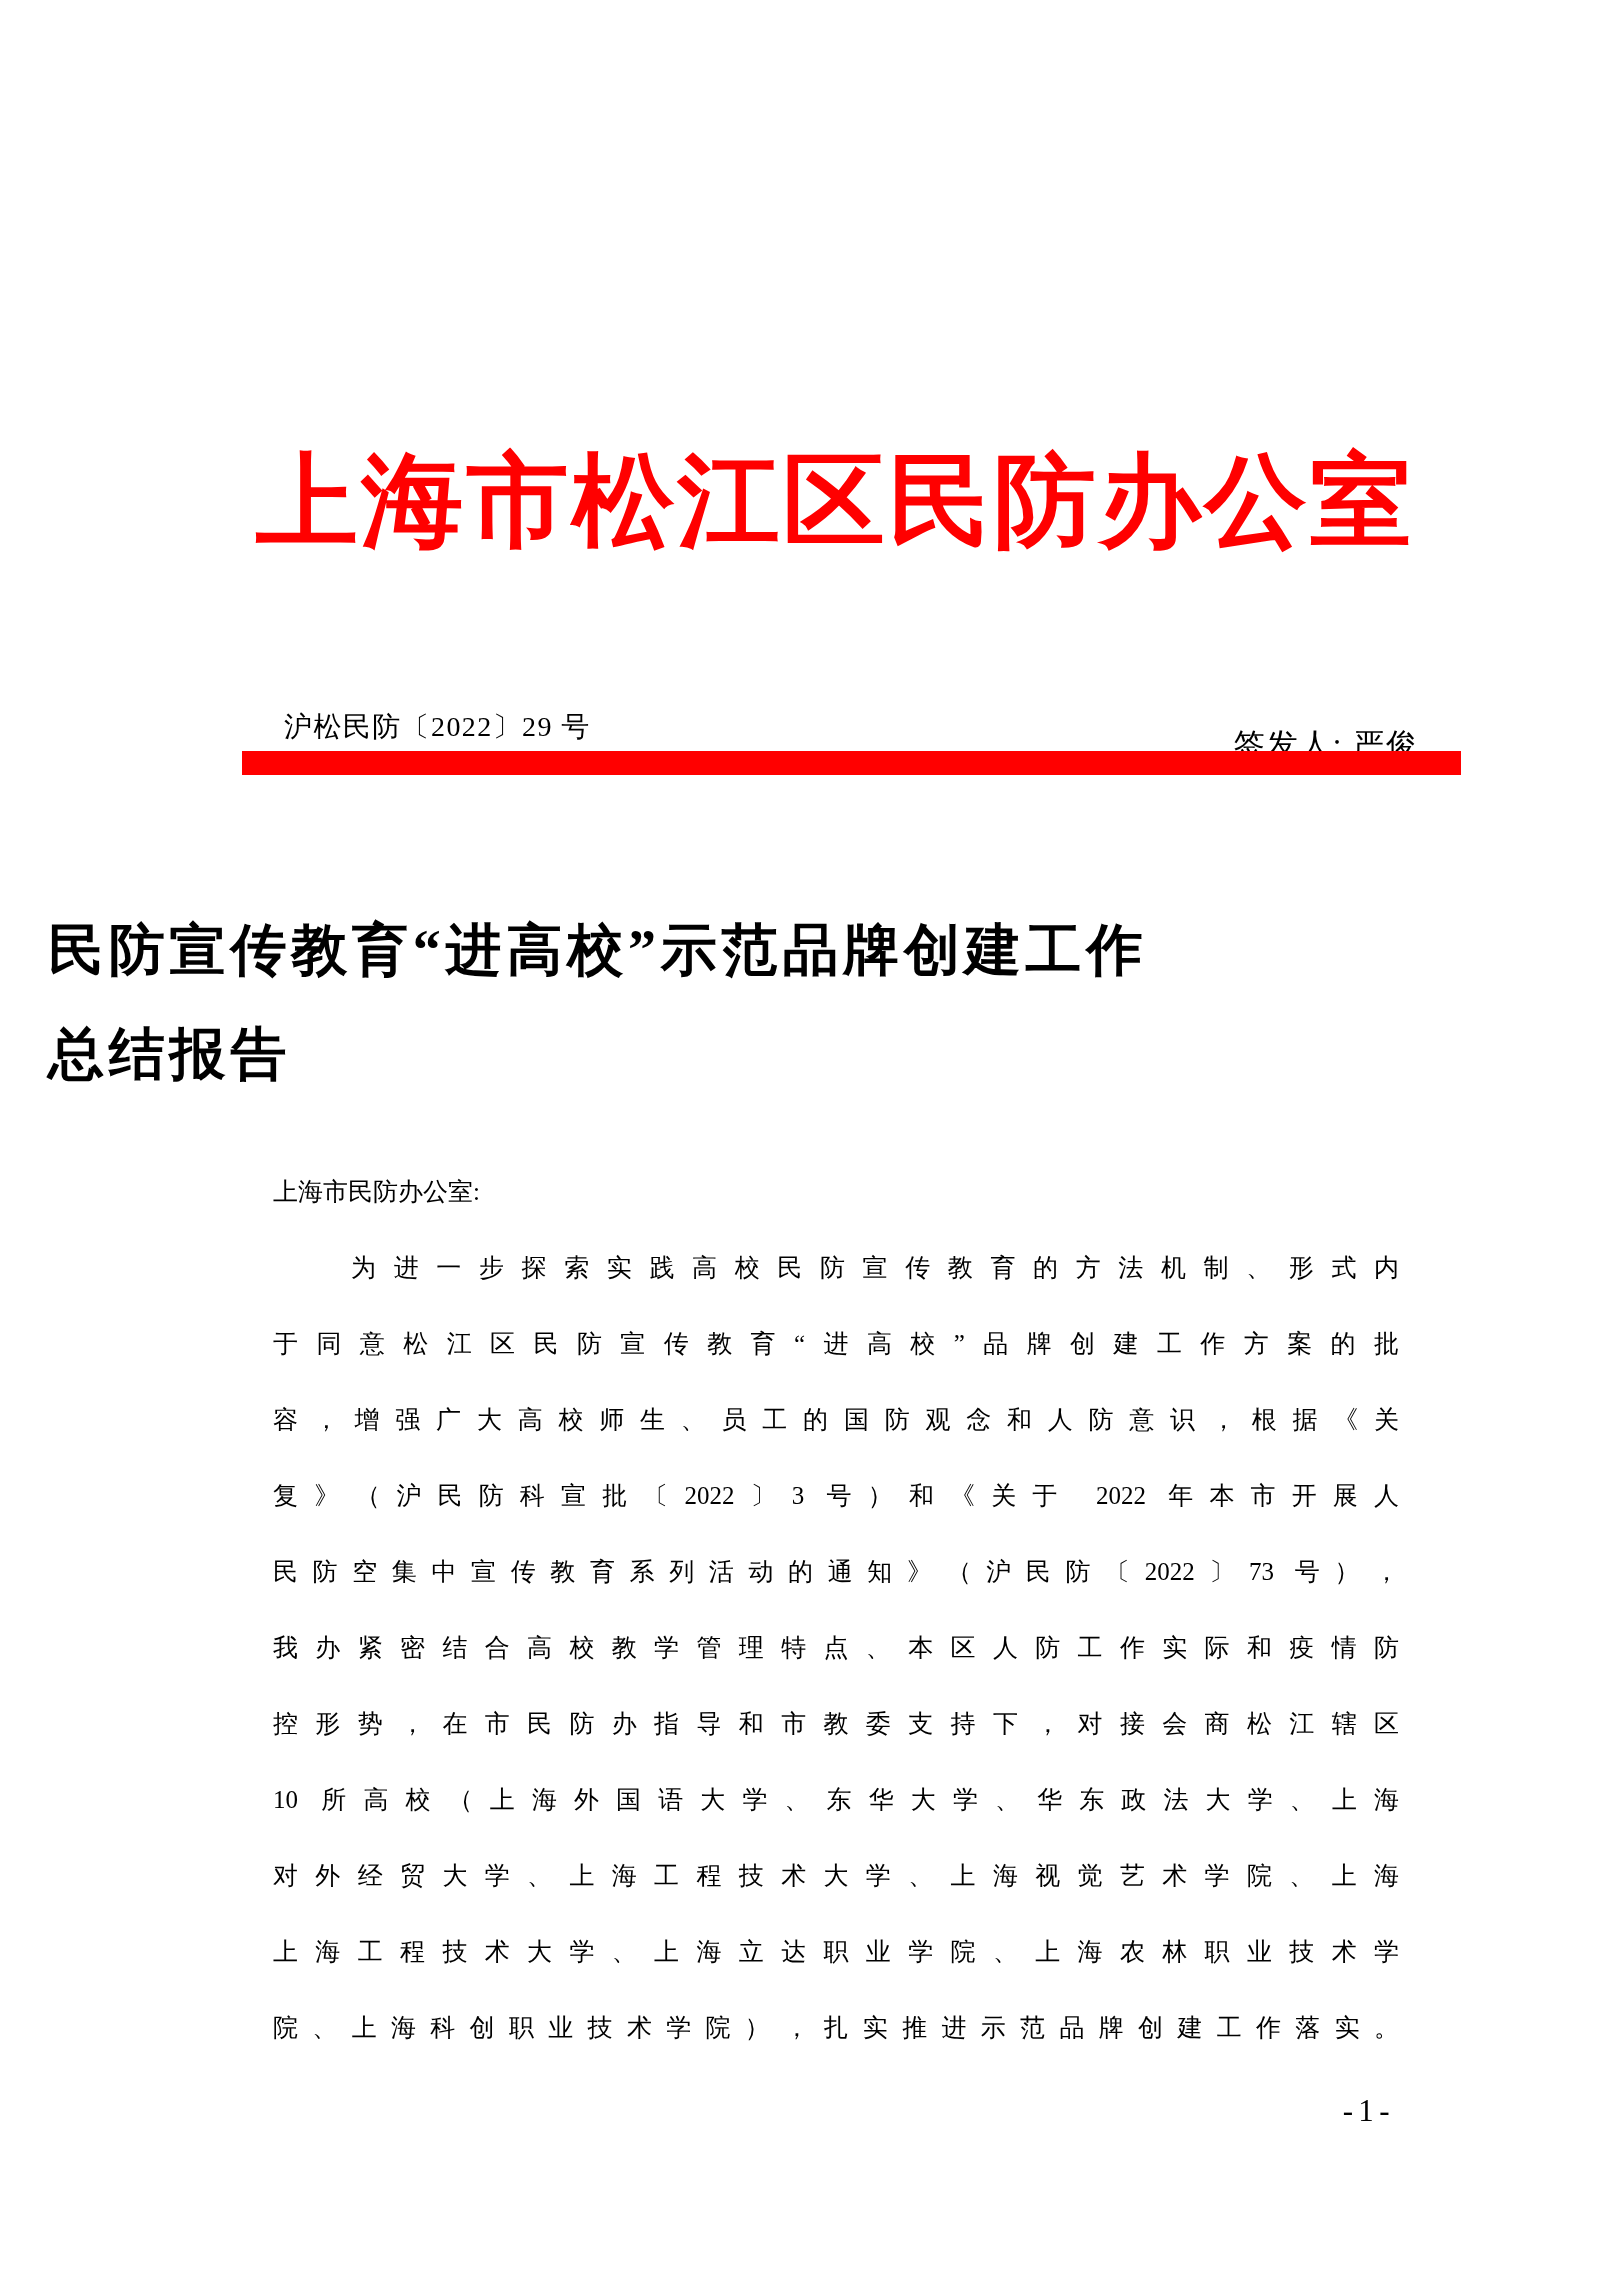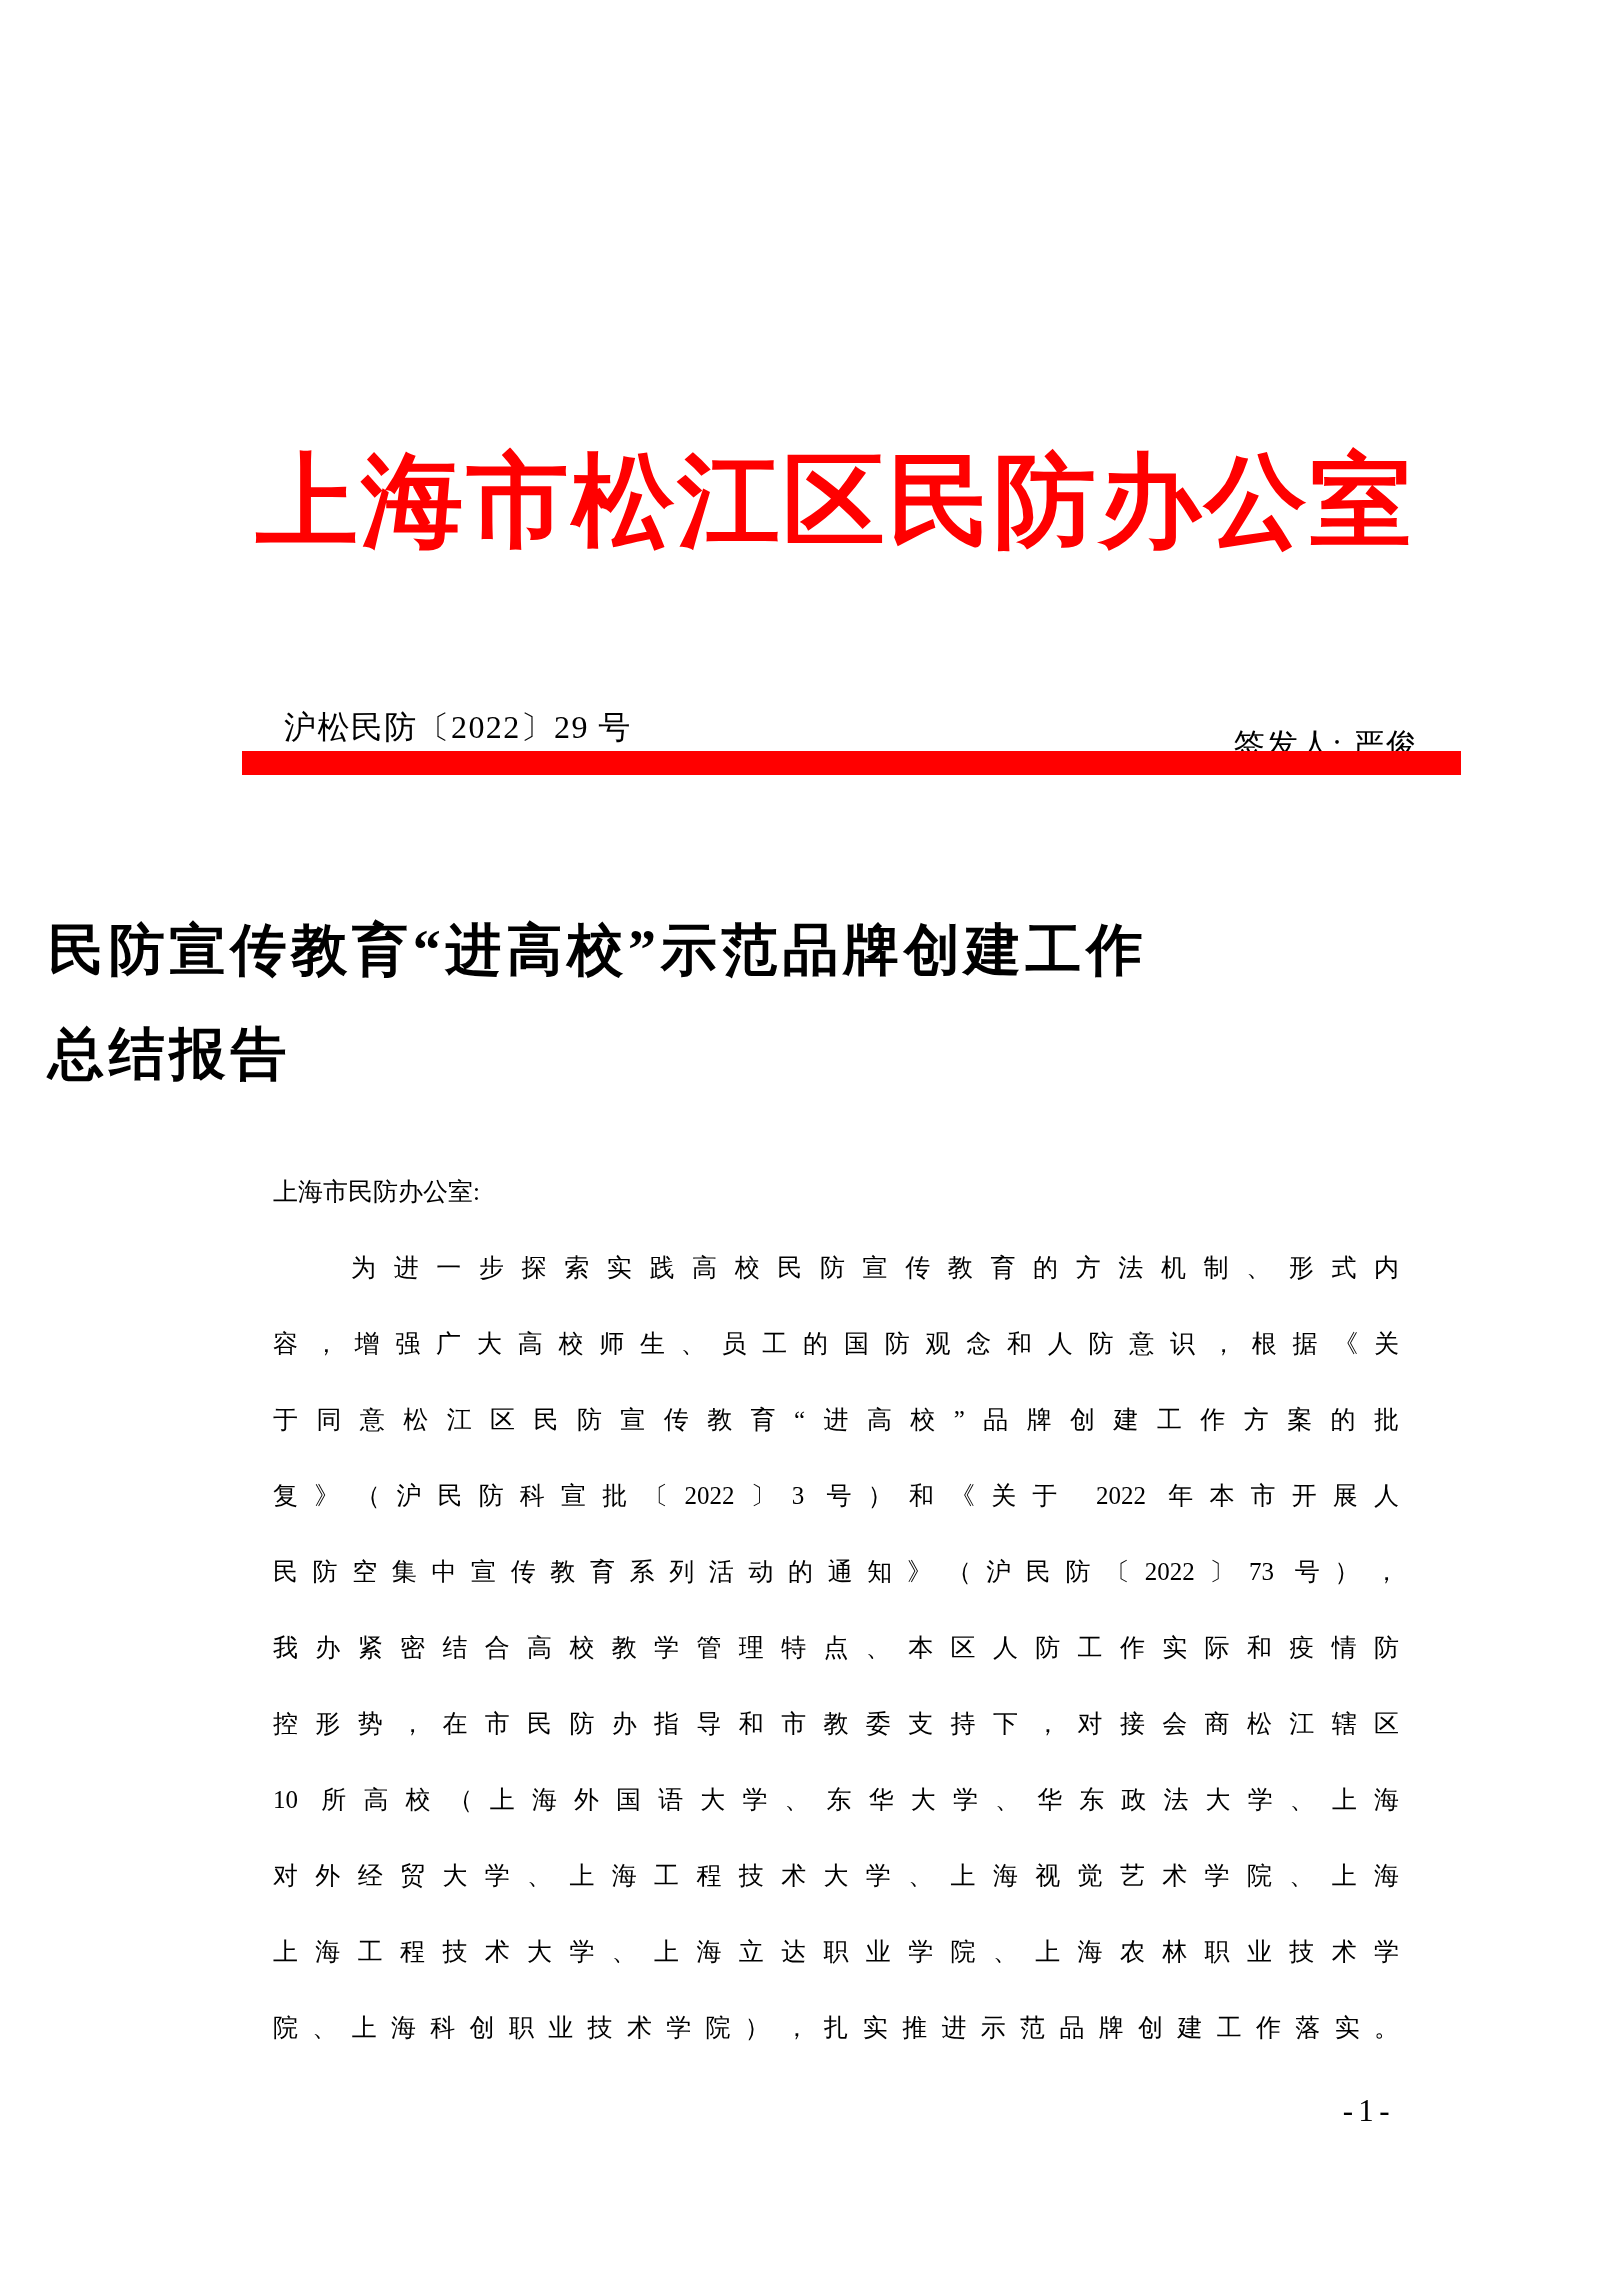--- a/index.html
+++ b/index.html
@@ -29,21 +29,21 @@
   .meta-row {
     position: absolute;
     top: 659px;
     left: 236px;
     right: 204px;
     display: flex;
     justify-content: space-between;
     align-items: flex-start;
   }
   .doc-number {
-    font-size: 32px;
+    font-size: 28px;
     line-height: 40px;
     letter-spacing: 1.4px;
     white-space: nowrap;
   }
   .signer {
     margin-top: 17.7px;
     font-size: 31px;
     line-height: 40px;
     letter-spacing: 2px;
     white-space: nowrap;
@@ -112,22 +112,22 @@
   <div class="red-rule"></div>
 
   <div class="doc-title">
     <div>民防宣传教育“进高校”示范品牌创建工作</div>
     <div>总结报告</div>
   </div>
 
   <div class="body-block">
     <div class="line">上海市民防办公室:</div>
     <div class="jline indent">为进一步探索实践高校民防宣传教育的方法机制、形式内</div>
+    <div class="jline">于同意松江区民防宣传教育“进高校”品牌创建工作方案的批</div>
     <div class="jline">容，增强广大高校师生、员工的国防观念和人防意识，根据《关</div>
-    <div class="jline">于同意松江区民防宣传教育“进高校”品牌创建工作方案的批</div>
     <div class="jline">复》（沪民防科宣批〔2022〕3 号）和《关于 2022 年本市开展人</div>
     <div class="jline">民防空集中宣传教育系列活动的通知》（沪民防〔2022〕73 号），</div>
     <div class="jline">我办紧密结合高校教学管理特点、本区人防工作实际和疫情防</div>
     <div class="jline">控形势，在市民防办指导和市教委支持下，对接会商松江辖区</div>
     <div class="jline">10 所高校（上海外国语大学、东华大学、华东政法大学、上海</div>
     <div class="jline">对外经贸大学、上海工程技术大学、上海视觉艺术学院、上海</div>
     <div class="jline">上海工程技术大学、上海立达职业学院、上海农林职业技术学</div>
     <div class="jline">院、上海科创职业技术学院），扎实推进示范品牌创建工作落实。</div>
   </div>
 

